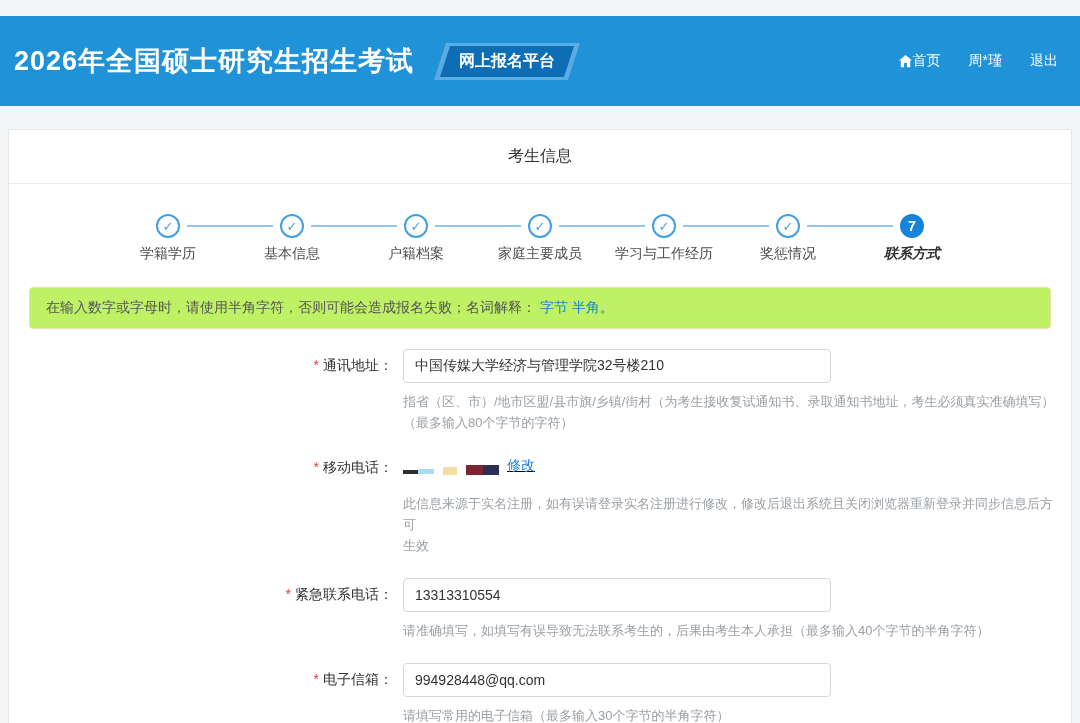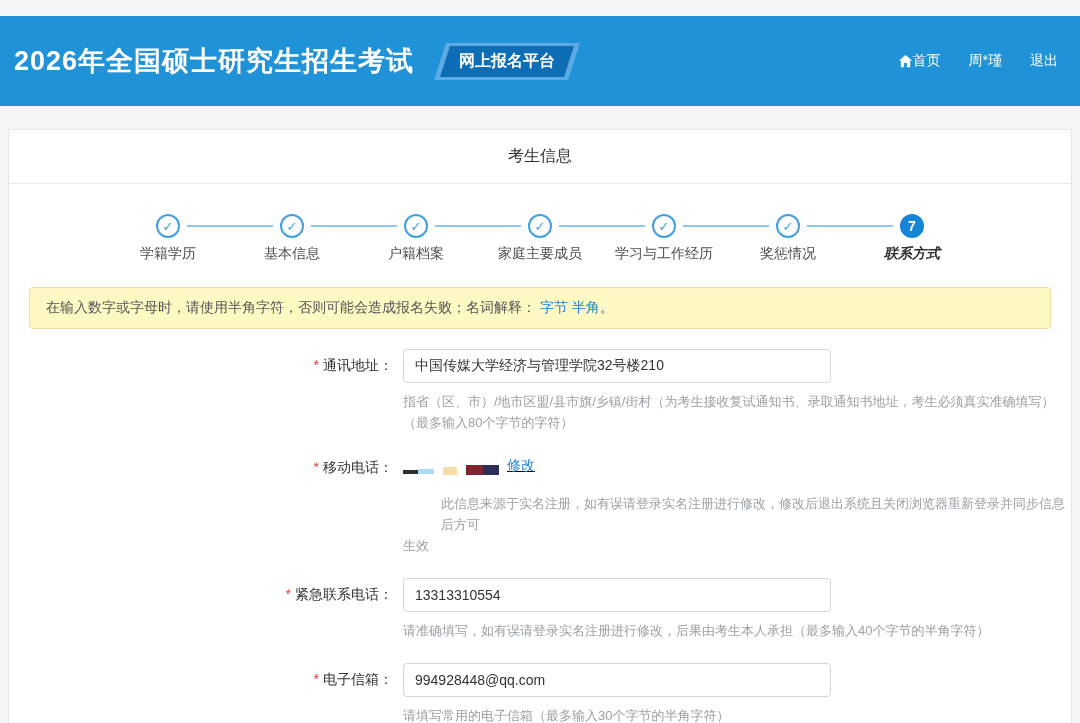--- a/index.html
+++ b/index.html
@@ -28,21 +28,21 @@
   .step { width:124px; position:relative; display:flex; flex-direction:column; align-items:center; cursor:pointer; }
   .step:not(:last-child)::after { content:""; position:absolute; top:11px;
     left:calc(50% + 19px); right:calc(-50% + 19px); height:2px; background:#8ec6ee; }
   .step-circle { width:24px; height:24px; border-radius:50%; border:2px solid #41a0e3; background:#fff;
     color:#41a0e3; font-size:13px; font-weight:700; display:flex; align-items:center; justify-content:center; z-index:1; }
   .step.current .step-circle { background:#1685d8; border-color:#1685d8; color:#fff; font-size:14px; }
   .step-label { margin-top:7px; font-size:14px; color:#4d4d4d; white-space:nowrap; }
   .step.current .step-label { color:#333; font-weight:700;font-style:italic; }
 
   
-  .notice { margin:24px 20px 0 20px; background:#fef9c3; border:1px solid #f3dda6; border-radius:4px;
+  .notice { margin:24px 20px 0 20px; background:#bef264; border:1px solid #f3dda6; border-radius:4px;
     padding:11px 16px; font-size:14px; color:#555; }
   .notice a { color:#1a80d9; text-decoration:none; cursor:pointer; }
 
   
   .form { margin-top:20px; }
   .form-row { display:flex; margin-bottom:22px; }
   .row-label { width:384px; text-align:right; padding-top:8px; font-size:14px; color:#333; flex:0 0 auto; }
   .req { color:#e03e3e; margin-right:4px; }
   .row-field { flex:1; padding-left:10px; }
   .text-input { width:428px; height:34px; border:1px solid #d4d7da; border-radius:4px; padding:0 11px;
@@ -154,32 +154,32 @@
         <div class="mobile-line">
           <span class="mosaic">
             <span class="mz mz1"></span>
               <span class="mz mz2"></span>
               <span class="mz mz3"></span>
               <span class="mz mz4"></span>
               <span class="mz mz5"></span>
           </span>
           <a class="edit-link">修改</a>
         </div>
-        <div class="help" style="margin-top:12px;margin-left:38px;">此信息来源于实名注册，如有误请登录实名注册进行修改，修改后退出系统且关闭浏览器重新登录并同步信息后方可</div>
+        <div class="help" style="margin-top:12px;">此信息来源于实名注册，如有误请登录实名注册进行修改，修改后退出系统且关闭浏览器重新登录并同步信息后方可</div>
         <div class="help" style="margin-top:0;">生效</div>
       </div>
     </div>
 
     <div class="form-row">
       <div class="row-label">
         <span class="req">*</span><span>紧急联系电话：</span>
       </div>
       <div class="row-field">
         <input class="text-input" type="text" value="13313310554" style="">
-        <div class="help">请准确填写，如有误请登录实名注册进行修改，后果由考生本人承担（最多输入40个字节的半角字符）</div>
+        <div class="help">请准确填写，如填写有误导致无法联系考生的，后果由考生本人承担（最多输入40个字节的半角字符）</div>
       </div>
     </div>
 
     <div class="form-row">
       <div class="row-label">
         <span class="req">*</span><span>电子信箱：</span>
       </div>
       <div class="row-field">
         <input class="text-input" type="text" value="994928448@qq.com" style="">
         <div class="help">请填写常用的电子信箱（最多输入30个字节的半角字符）</div>

